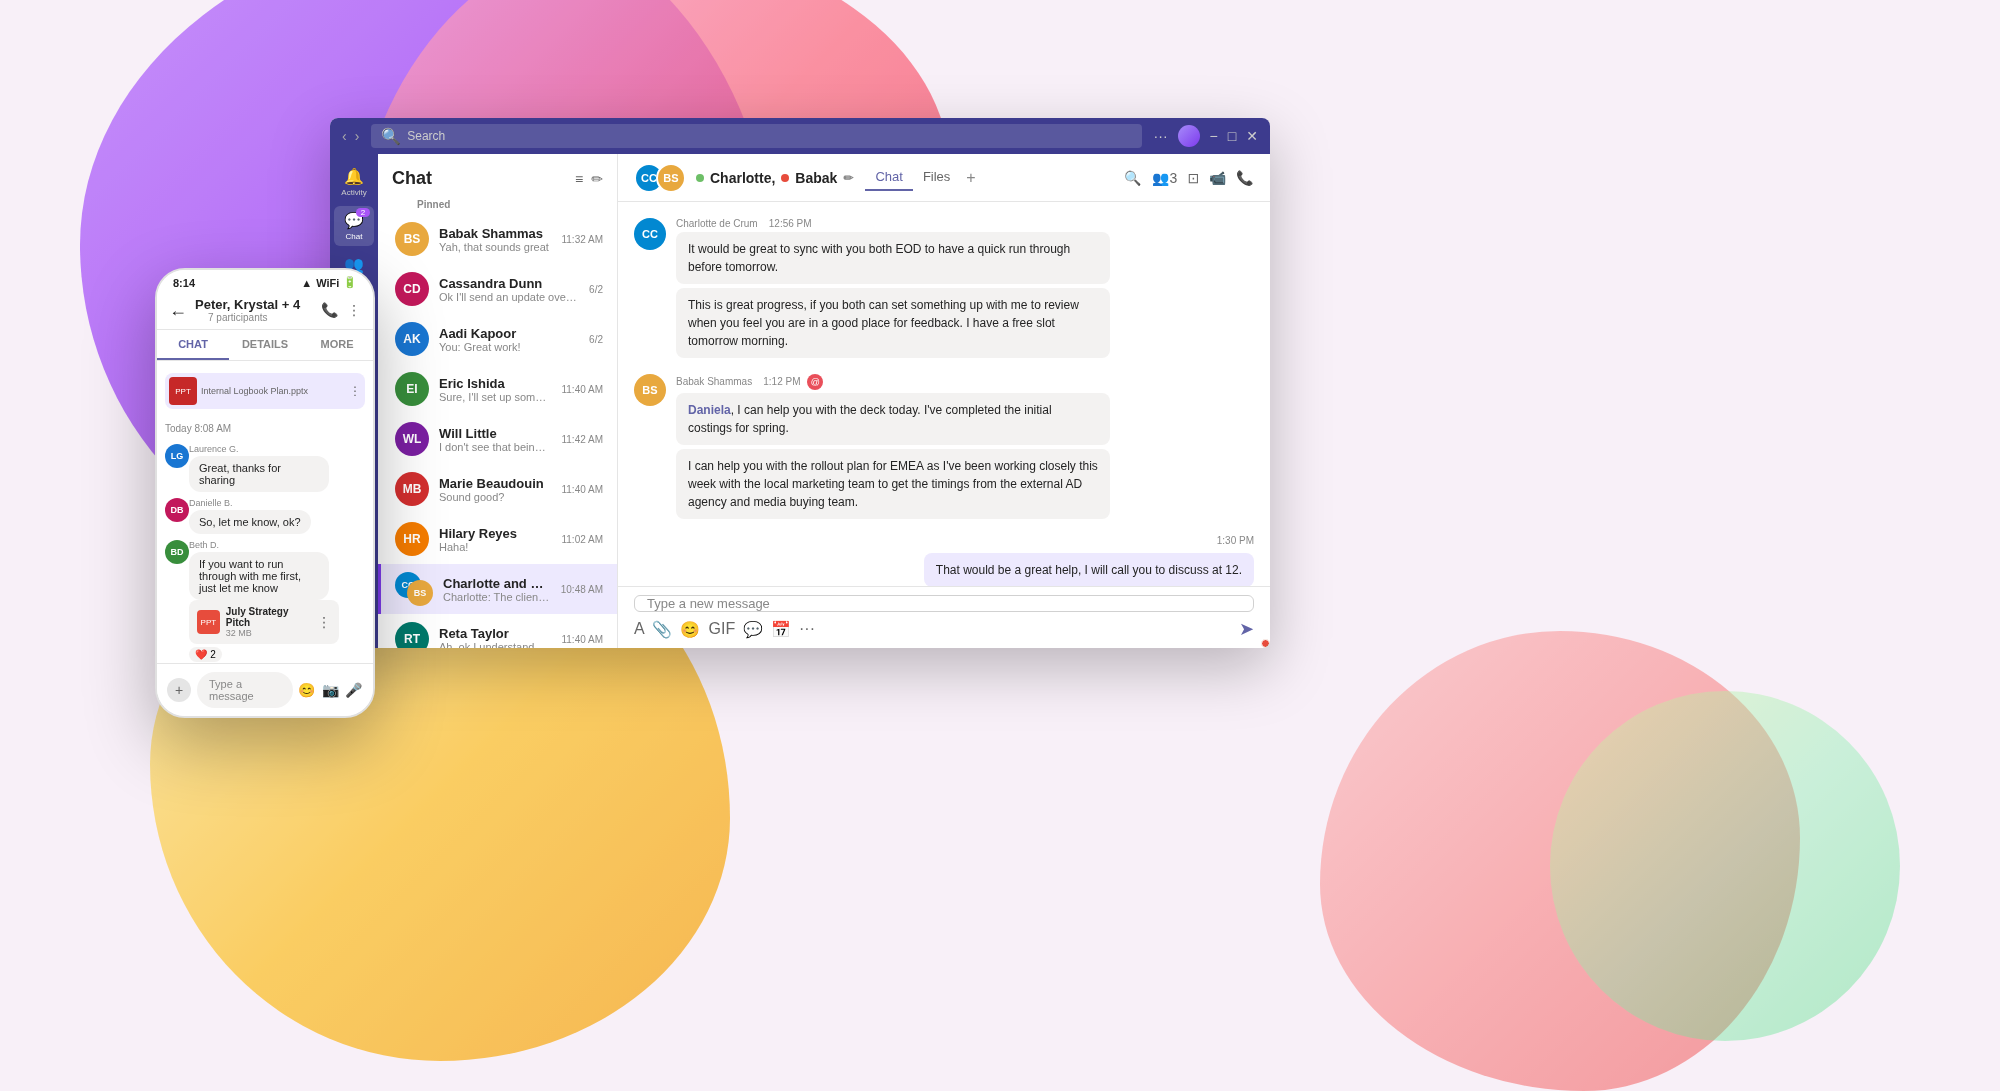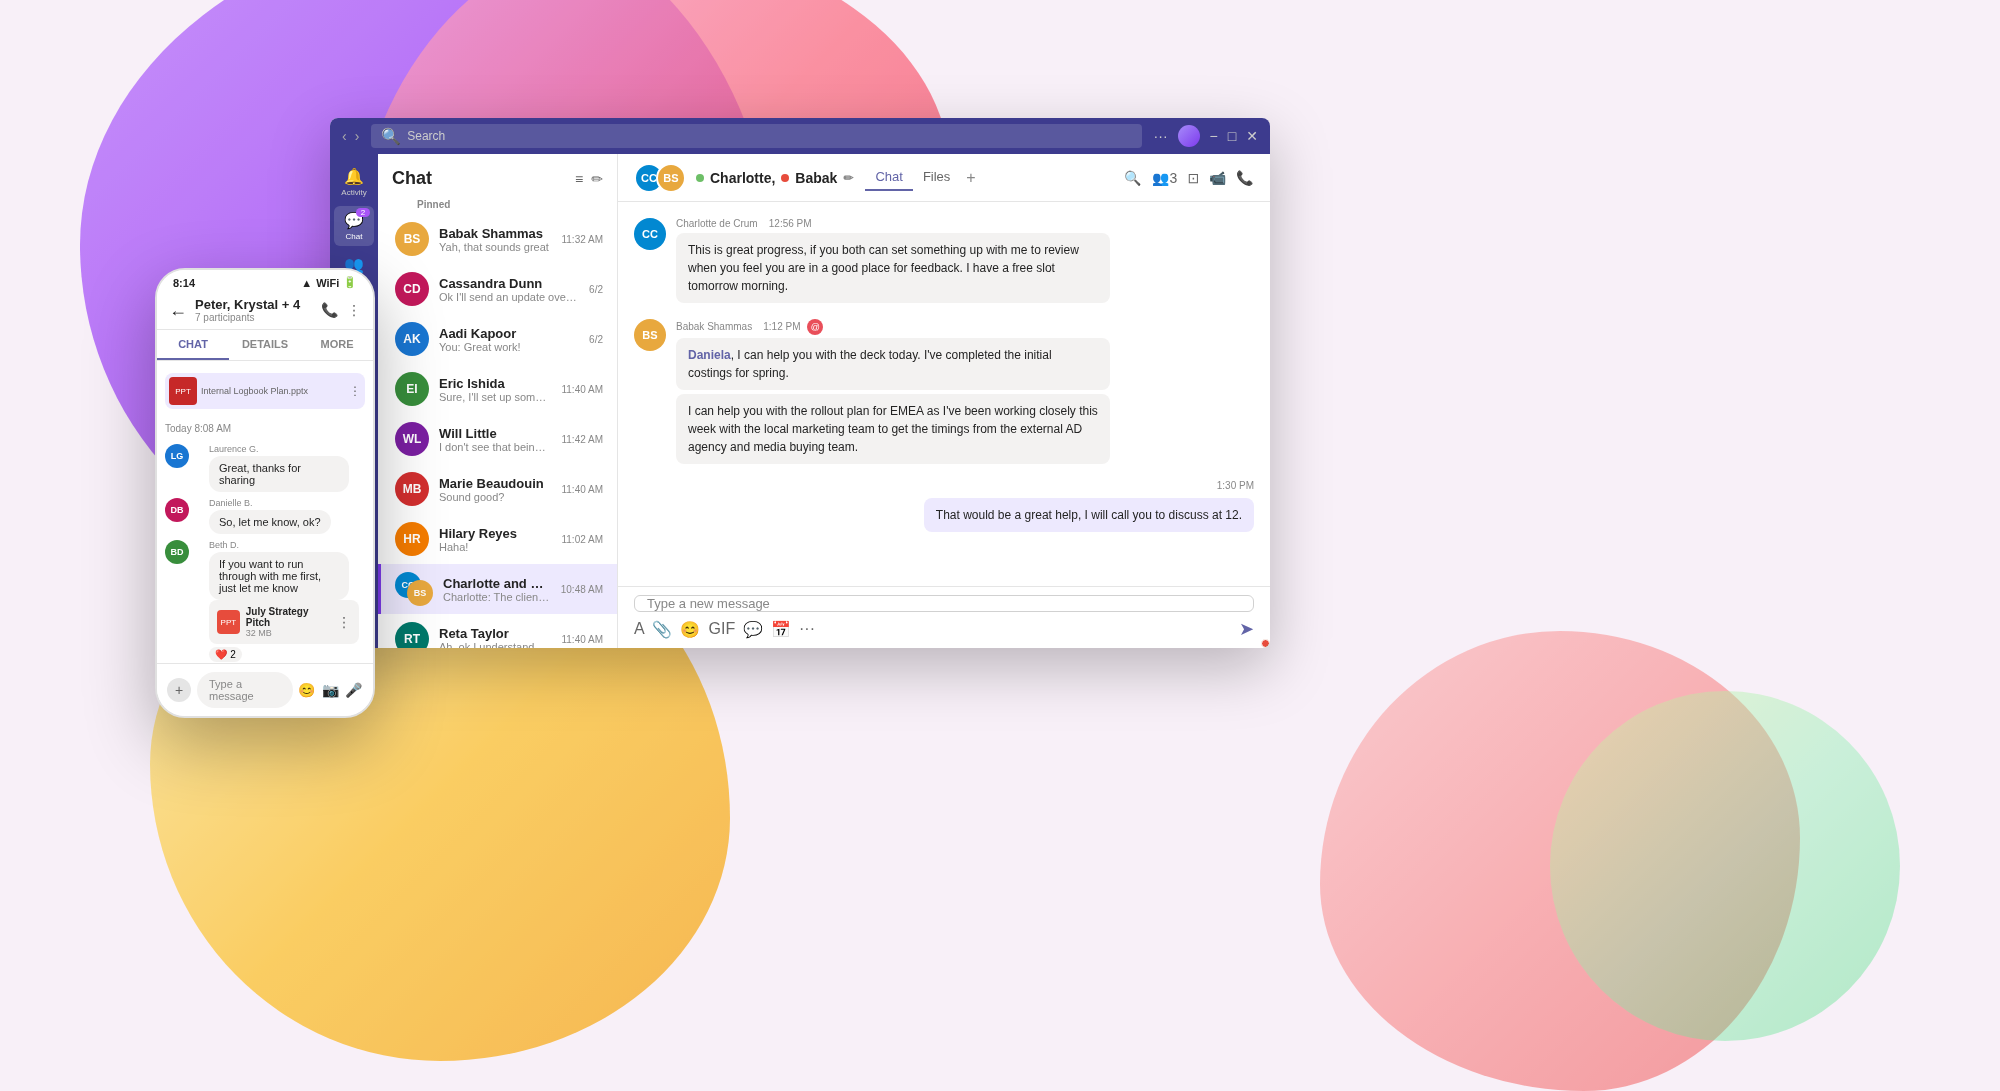--- a/index.html
+++ b/index.html
@@ -482,20 +482,21 @@
     }
     .phone-chat-name {
       font-size: 13px;
       font-weight: 600;
       color: #242424;
       flex: 1;
     }
     .phone-participants {
       font-size: 10px;
       color: #888;
+      margin-left: 13px;
     }
     .phone-tabs {
       display: flex;
       background: #fff;
       border-bottom: 1px solid #e5e5e5;
       flex-shrink: 0;
     }
     .phone-tab {
       flex: 1;
       text-align: center;
@@ -519,21 +520,21 @@
       flex-direction: column;
       gap: 6px;
     }
     .phone-date-divider {
       font-size: 10px;
       color: #888;
       padding: 4px 0;
     }
     .phone-msg {
       display: flex;
-      gap: 20px;
+      gap: 0;
       align-items: flex-start;
     }
     .phone-avatar {
       width: 24px;
       height: 24px;
       border-radius: 50%;
       flex-shrink: 0;
       display: flex;
       align-items: center;
       justify-content: center;
@@ -905,20 +906,21 @@
           <span class="header-icon">📞</span>
         </div>
       </div>
 
       <div class="messages-area">
 
         <div class="message-group">
           <div class="msg-avatar" style="background:#0288d1;">CC</div>
           <div class="msg-content">
             <div class="msg-meta">Charlotte de Crum &nbsp;&nbsp; 12:56 PM</div>
+            <div class="msg-bubble">It would be great to sync with you both EOD to have a quick run through before tomorrow.</div>
             <div class="msg-bubble" style="margin-top:4px;">This is great progress, if you both can set something up with me to review when you feel you are in a good place for feedback. I have a free slot tomorrow morning.</div>
           </div>
         </div>
 
         <div class="message-group">
           <div class="msg-avatar" style="background:#e8a83e;">BS</div>
           <div class="msg-content">
             <div class="msg-meta">Babak Shammas &nbsp;&nbsp; 1:12 PM <span style="display:inline-block;width:16px;height:16px;background:#e94f5a;border-radius:50%;color:#fff;font-size:9px;text-align:center;line-height:16px;margin-left:4px;vertical-align:middle;">@</span></div>
             <div class="msg-bubble"><span class="msg-mention">Daniela</span>, I can help you with the deck today. I've completed the initial costings for spring.</div>
             <div class="msg-bubble" style="margin-top:4px;">I can help you with the rollout plan for EMEA as I've been working closely this week with the local marketing team to get the timings from the external AD agency and media buying team.</div>

